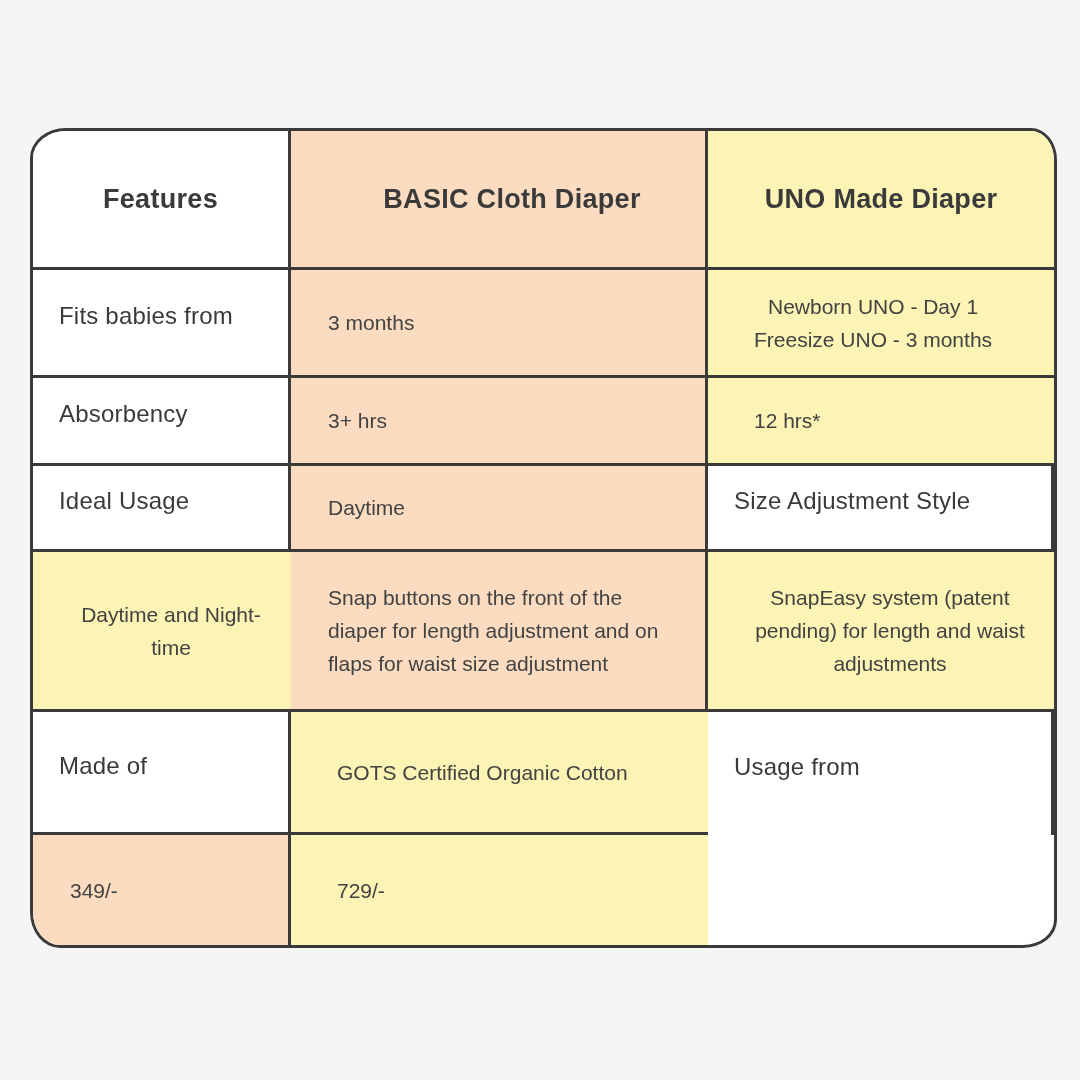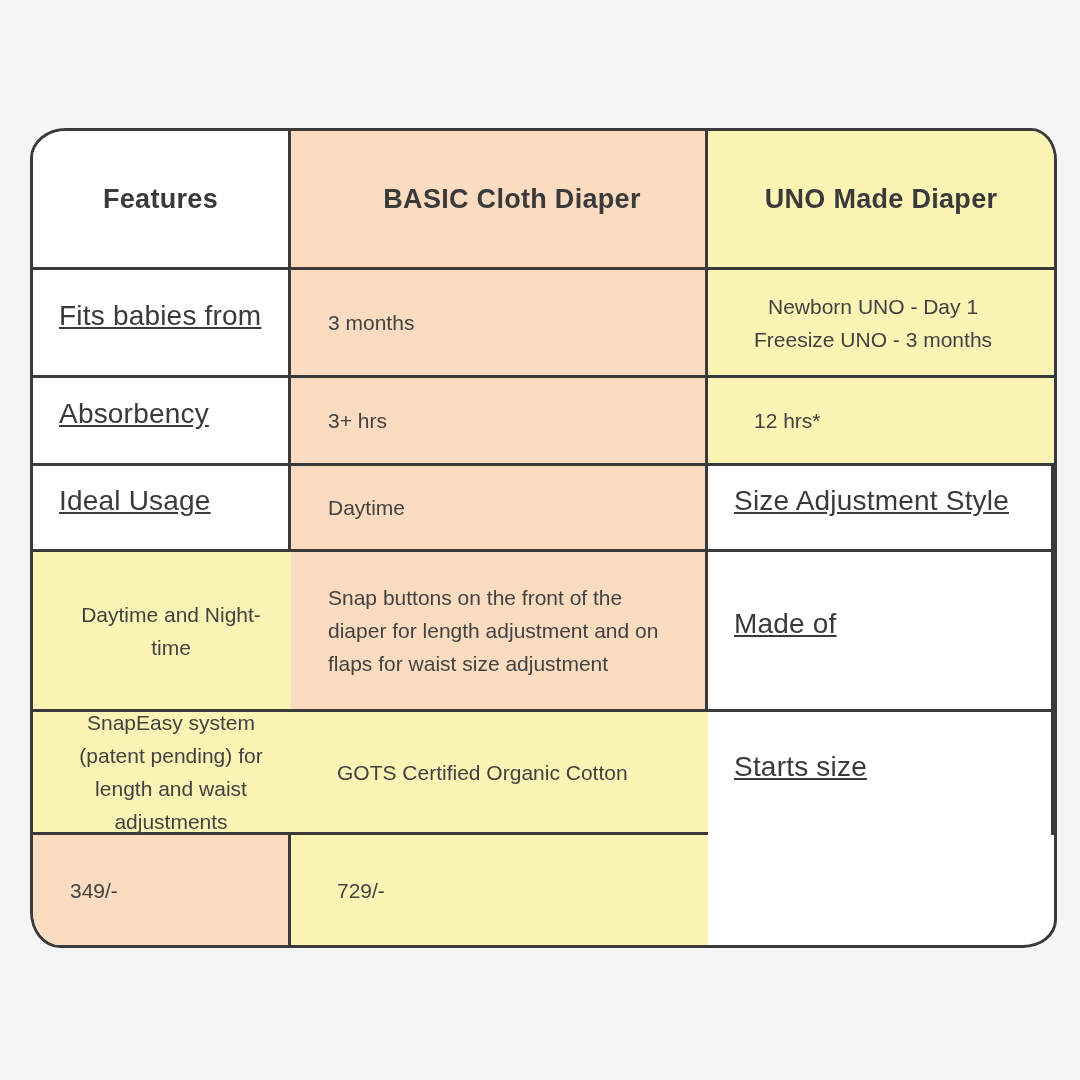--- a/index.html
+++ b/index.html
@@ -50,26 +50,25 @@
   .header-cell {
     justify-content: center;
     font-size: 27px;
     font-weight: 700;
     letter-spacing: 0.3px;
     color: var(--heading-text);
     text-align: center;
   }
   .feature-cell {
     padding: 0 22px 14px 26px;
-    font-size: 28px;
+    font-size: 24px;
     font-weight: 500;
     letter-spacing: 0.2px;
     line-height: 39px;
     color: var(--heading-text);
-    text-decoration: underline;
   }
   .value-cell {
     padding: 0 28px 0 37px;
     font-size: 21px;
     font-weight: 400;
     line-height: 33px;
     color: var(--body-text);
     white-space: pre-line;
   }
   .col-uno.value-cell { padding-left: 46px; }
@@ -92,23 +91,23 @@
     <div class="cell feature-cell col-features row-line">Absorbency</div>
     <div class="cell value-cell col-basic row-line">3+ hrs</div>
     <div class="cell value-cell col-uno row-line">12 hrs*</div>
 
     <div class="cell feature-cell col-features row-line">Ideal Usage</div>
     <div class="cell value-cell col-basic row-line">Daytime</div>
     <div class="cell feature-cell col-features row-line">Size Adjustment Style</div>
 
     <div class="cell value-cell col-uno row-line">Daytime and Night-time</div>
     <div class="cell value-cell col-basic row-line">Snap buttons on the front of the diaper for length adjustment and on flaps for waist size adjustment</div>
+    <div class="cell value-cell col-uno row-line">SnapEasy system (patent pending) for length and waist adjustments</div>
+
     <div class="cell feature-cell col-features row-line">Made of</div>
-
-    <div class="cell value-cell col-uno row-line">SnapEasy system (patent pending) for length and waist adjustments</div>
     <div class="cell value-cell col-uno row-line">GOTS Certified Organic Cotton</div>
 
-    <div class="cell feature-cell col-features">Starts size</div>
+    <div class="cell feature-cell col-features">Usage from</div>
     <div class="cell value-cell col-basic">349/-</div>
     <div class="cell value-cell col-uno">729/-</div>
 
   </div>
 </div>
 
 </body></html>

